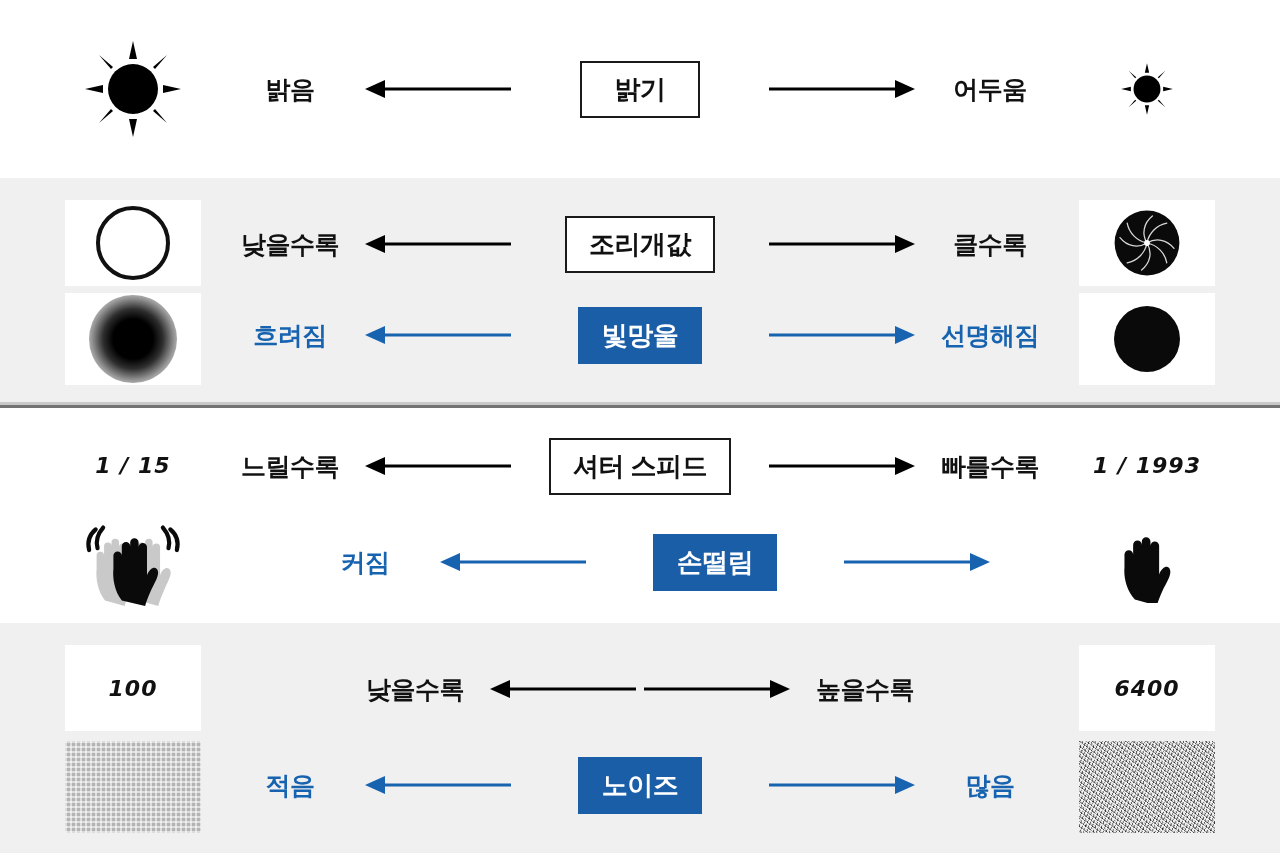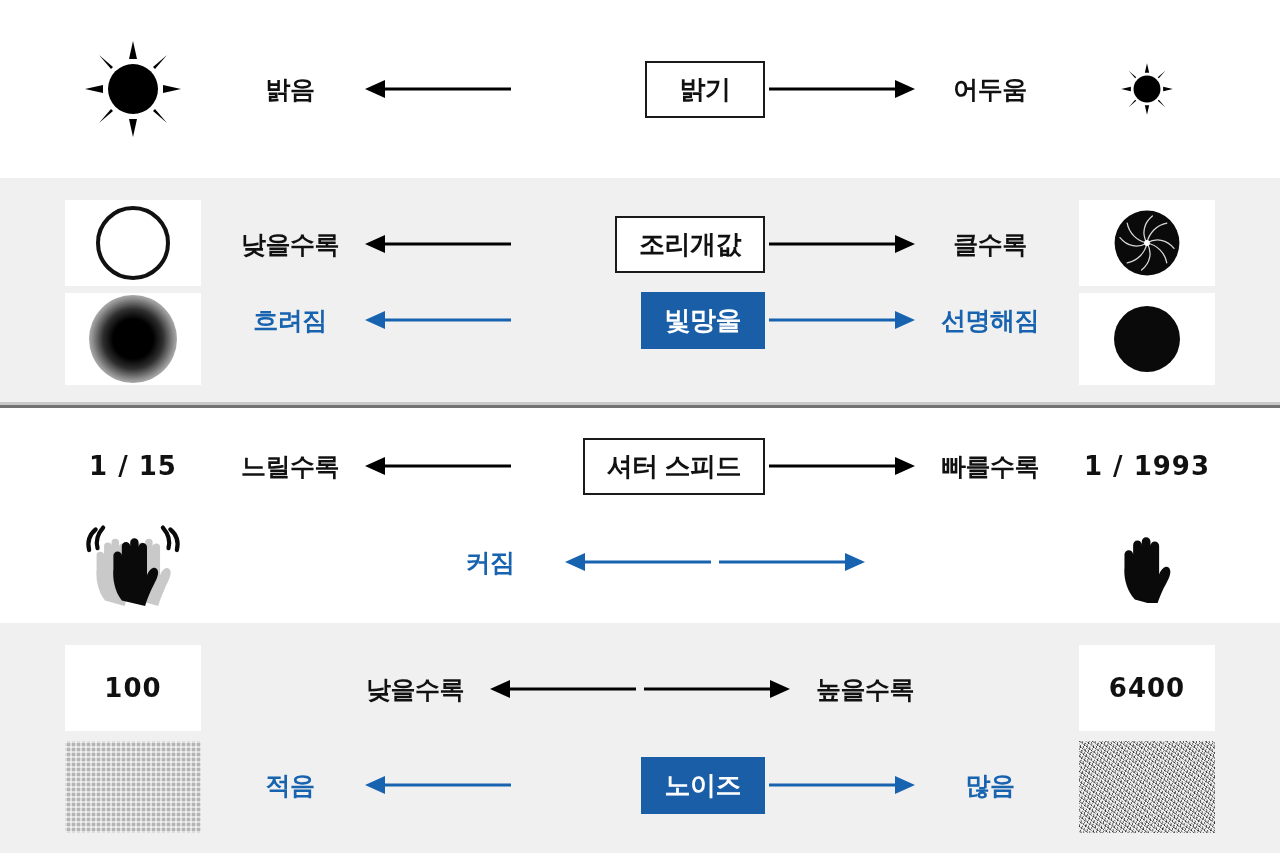--- a/index.html
+++ b/index.html
@@ -135,28 +135,29 @@
   }
   .center-box.filled {
     background: #1b5ea8;
     border: 2px solid #1b5ea8;
     color: #ffffff;
   }
   .box-slot {
     width: 250px;
     display: flex;
     align-items: center;
-    justify-content: flex-end;
+    justify-content: center;
   }
 
   
   .value-text {
     font-family: "DejaVu Sans", sans-serif;
+    font-style: italic;
     font-weight: bold;
-    font-size: 26px;
+    font-size: 22px;
     color: #111111;
     letter-spacing: 1px;
   }
 
   
   .sun-wrap { position: relative; }
 
   .ring-circle {
     border: 4px solid #111111;
     border-radius: 50%;
@@ -297,21 +298,21 @@
         </div>
       </div>
     </div>
 
     <div class="cell-icon-left" style="top:115px; height:92px;">
       <div class="thumb" style="height:92px;">
         <div class="bokeh-blob" style="width:88px;height:88px;"></div>
       </div>
     </div>
 
-    <div class="subrow" style="top:116px; height:52px;">
+    <div class="subrow" style="top:131px; height:52px;">
       <div class="side-label blue">흐려짐</div>
       <div class="arrow left blue">
           <span class="head"></span>
           <span class="shaft"></span>
         </div>
       <div class="box-slot">
         <div class="center-box filled">빛망울</div>
       </div>
       <div class="arrow right blue">
           <span class="shaft"></span>
@@ -376,20 +377,23 @@
         </div>
       </div>
     </div>
 
     <div class="subrow" style="top:128px; height:52px;">
       <div class="side-label blue">커짐</div>
       <div class="arrow left blue">
           <span class="head"></span>
           <span class="shaft"></span>
         </div>
+      <div class="box-slot">
+        <div class="center-box filled">손떨림</div>
+      </div>
       <div class="arrow right blue">
           <span class="shaft"></span>
           <span class="head"></span>
         </div>
     </div>
 
     <div class="cell-icon-right" style="top:110px; height:92px;">
       <div class="thumb" style="height:92px;">
         <div>
           <svg viewBox="0 0 76 90" width="66" height="78" aria-hidden="true">

